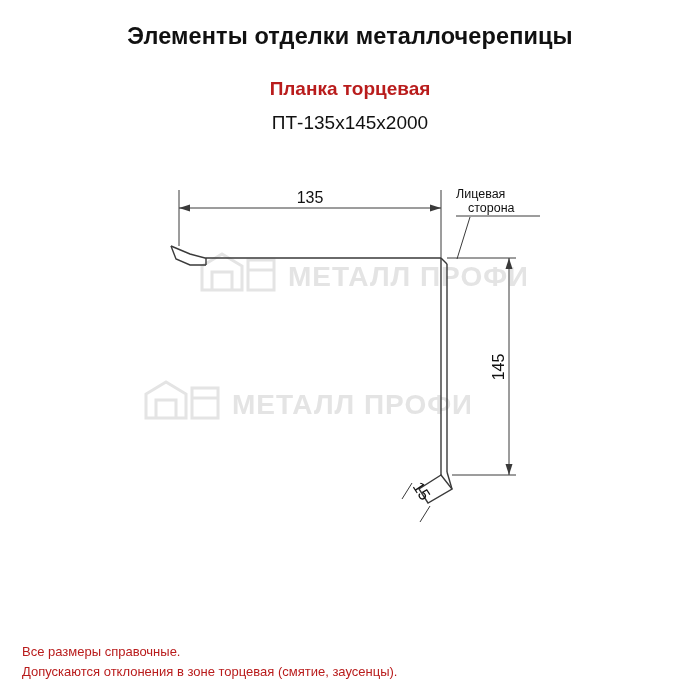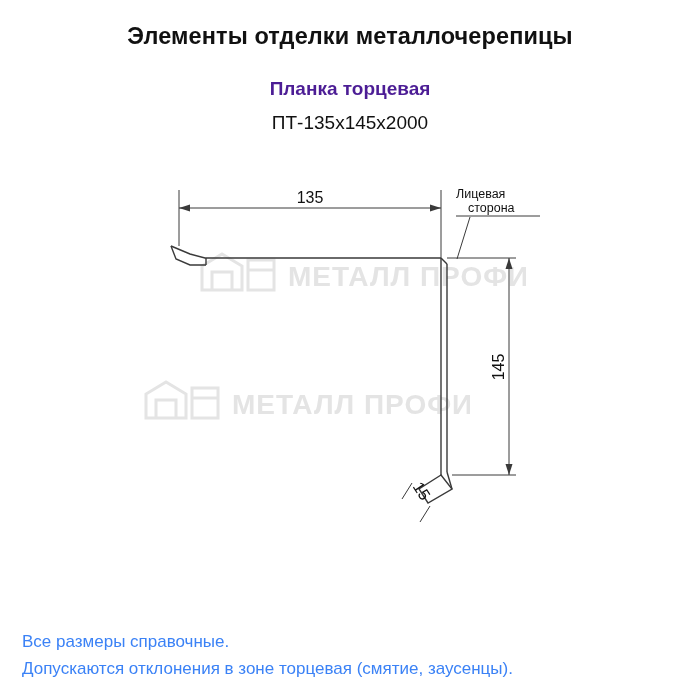--- a/index.html
+++ b/index.html
@@ -31,21 +31,21 @@
     font-size: 23.5px;
     font-weight: bold;
     letter-spacing: 0.1px;
     color: #111;
     line-height: 1.2;
   }
   .product-name {
     margin-top: 28px;
     font-size: 19px;
     font-weight: bold;
-    color: #4c1d95;
+    color: #b91c1c;
   }
   .product-code {
     margin-top: 12px;
     font-size: 19px;
     font-weight: normal;
     color: #111;
   }
   .drawing {
     position: absolute;
     top: 150px;
@@ -60,23 +60,23 @@
     position: absolute;
     opacity: 1;
     pointer-events: none;
   }
   .wm1 { top: 246px; left: 196px; }
   .wm2 { top: 374px; left: 140px; }
   .footer {
     position: absolute;
     left: 22px;
     bottom: 18px;
-    font-size: 17px;
+    font-size: 13px;
     line-height: 1.55;
-    color: #3b82f6;
+    color: #b91c1c;
   }
   .dim-label {
     font-size: 16px;
     fill: #111;
     font-family: "Liberation Sans", sans-serif;
   }
   .callout-label {
     font-size: 12.5px;
     fill: #111;
     font-family: "Liberation Sans", sans-serif;

